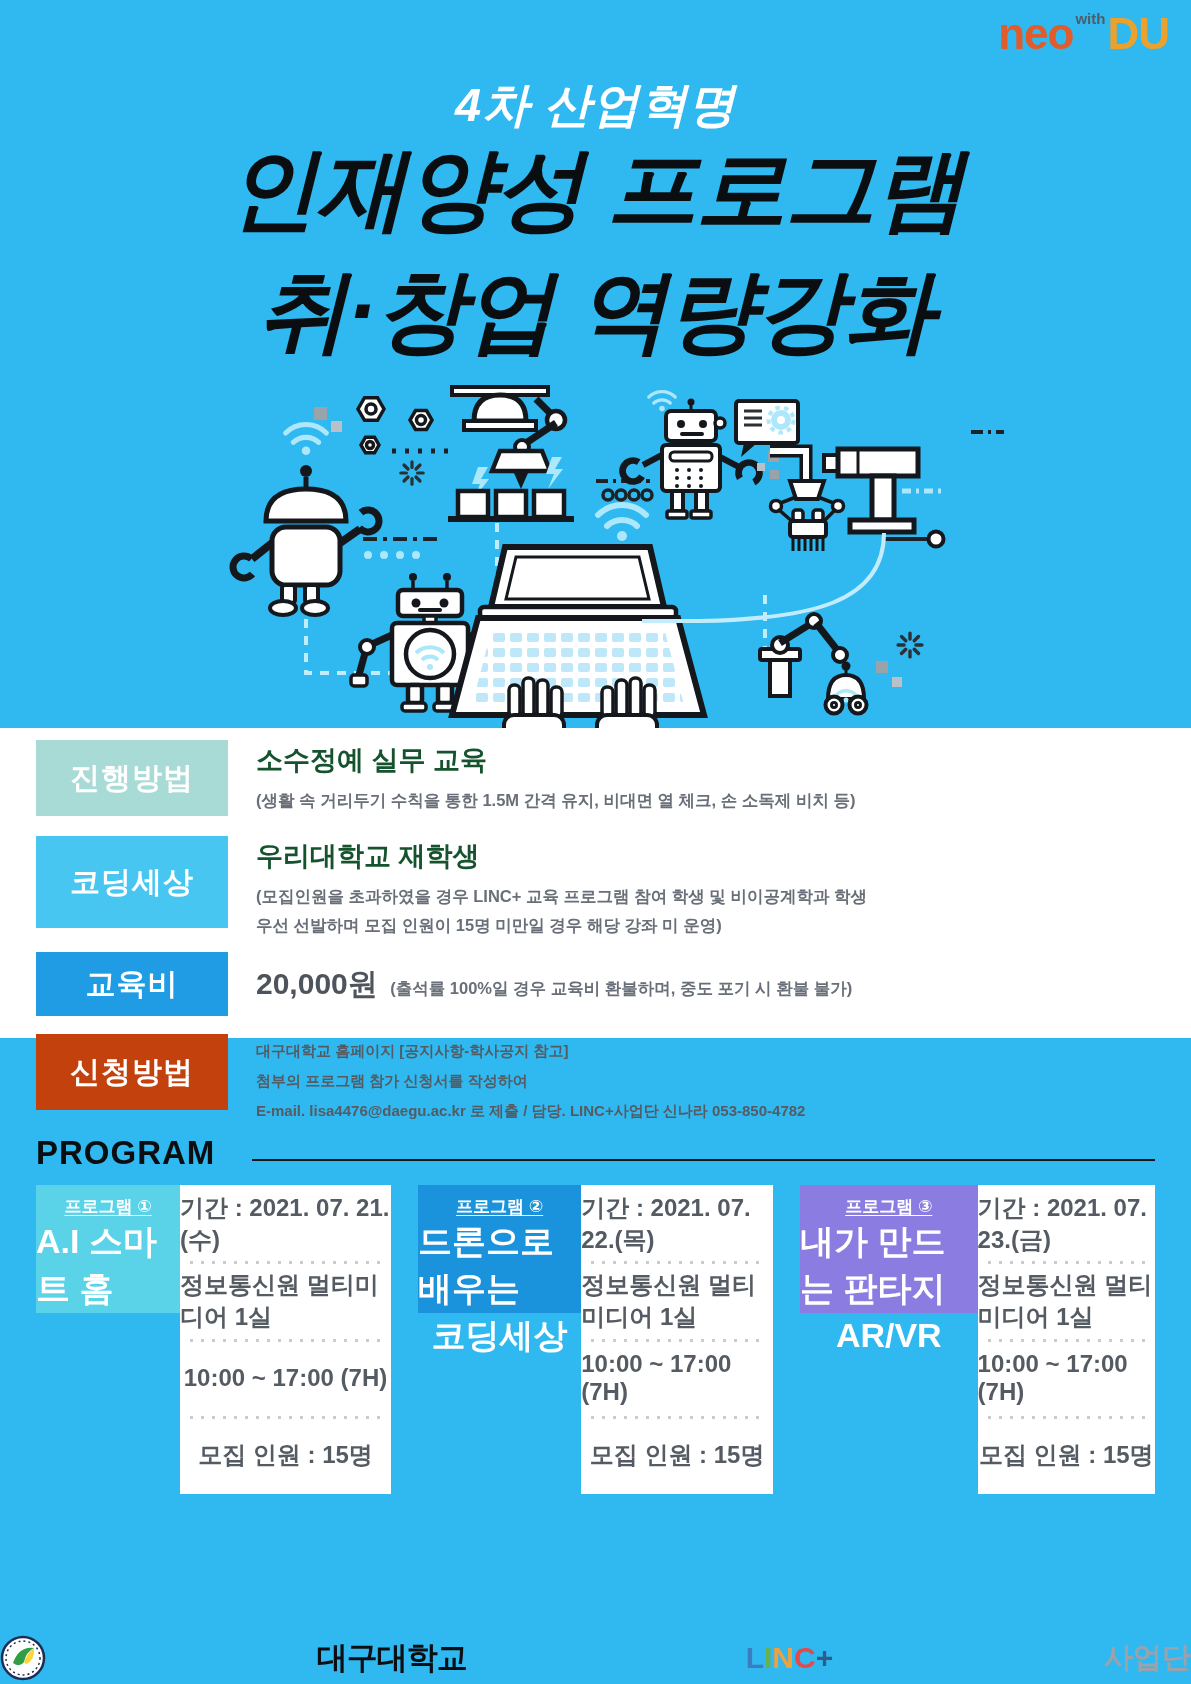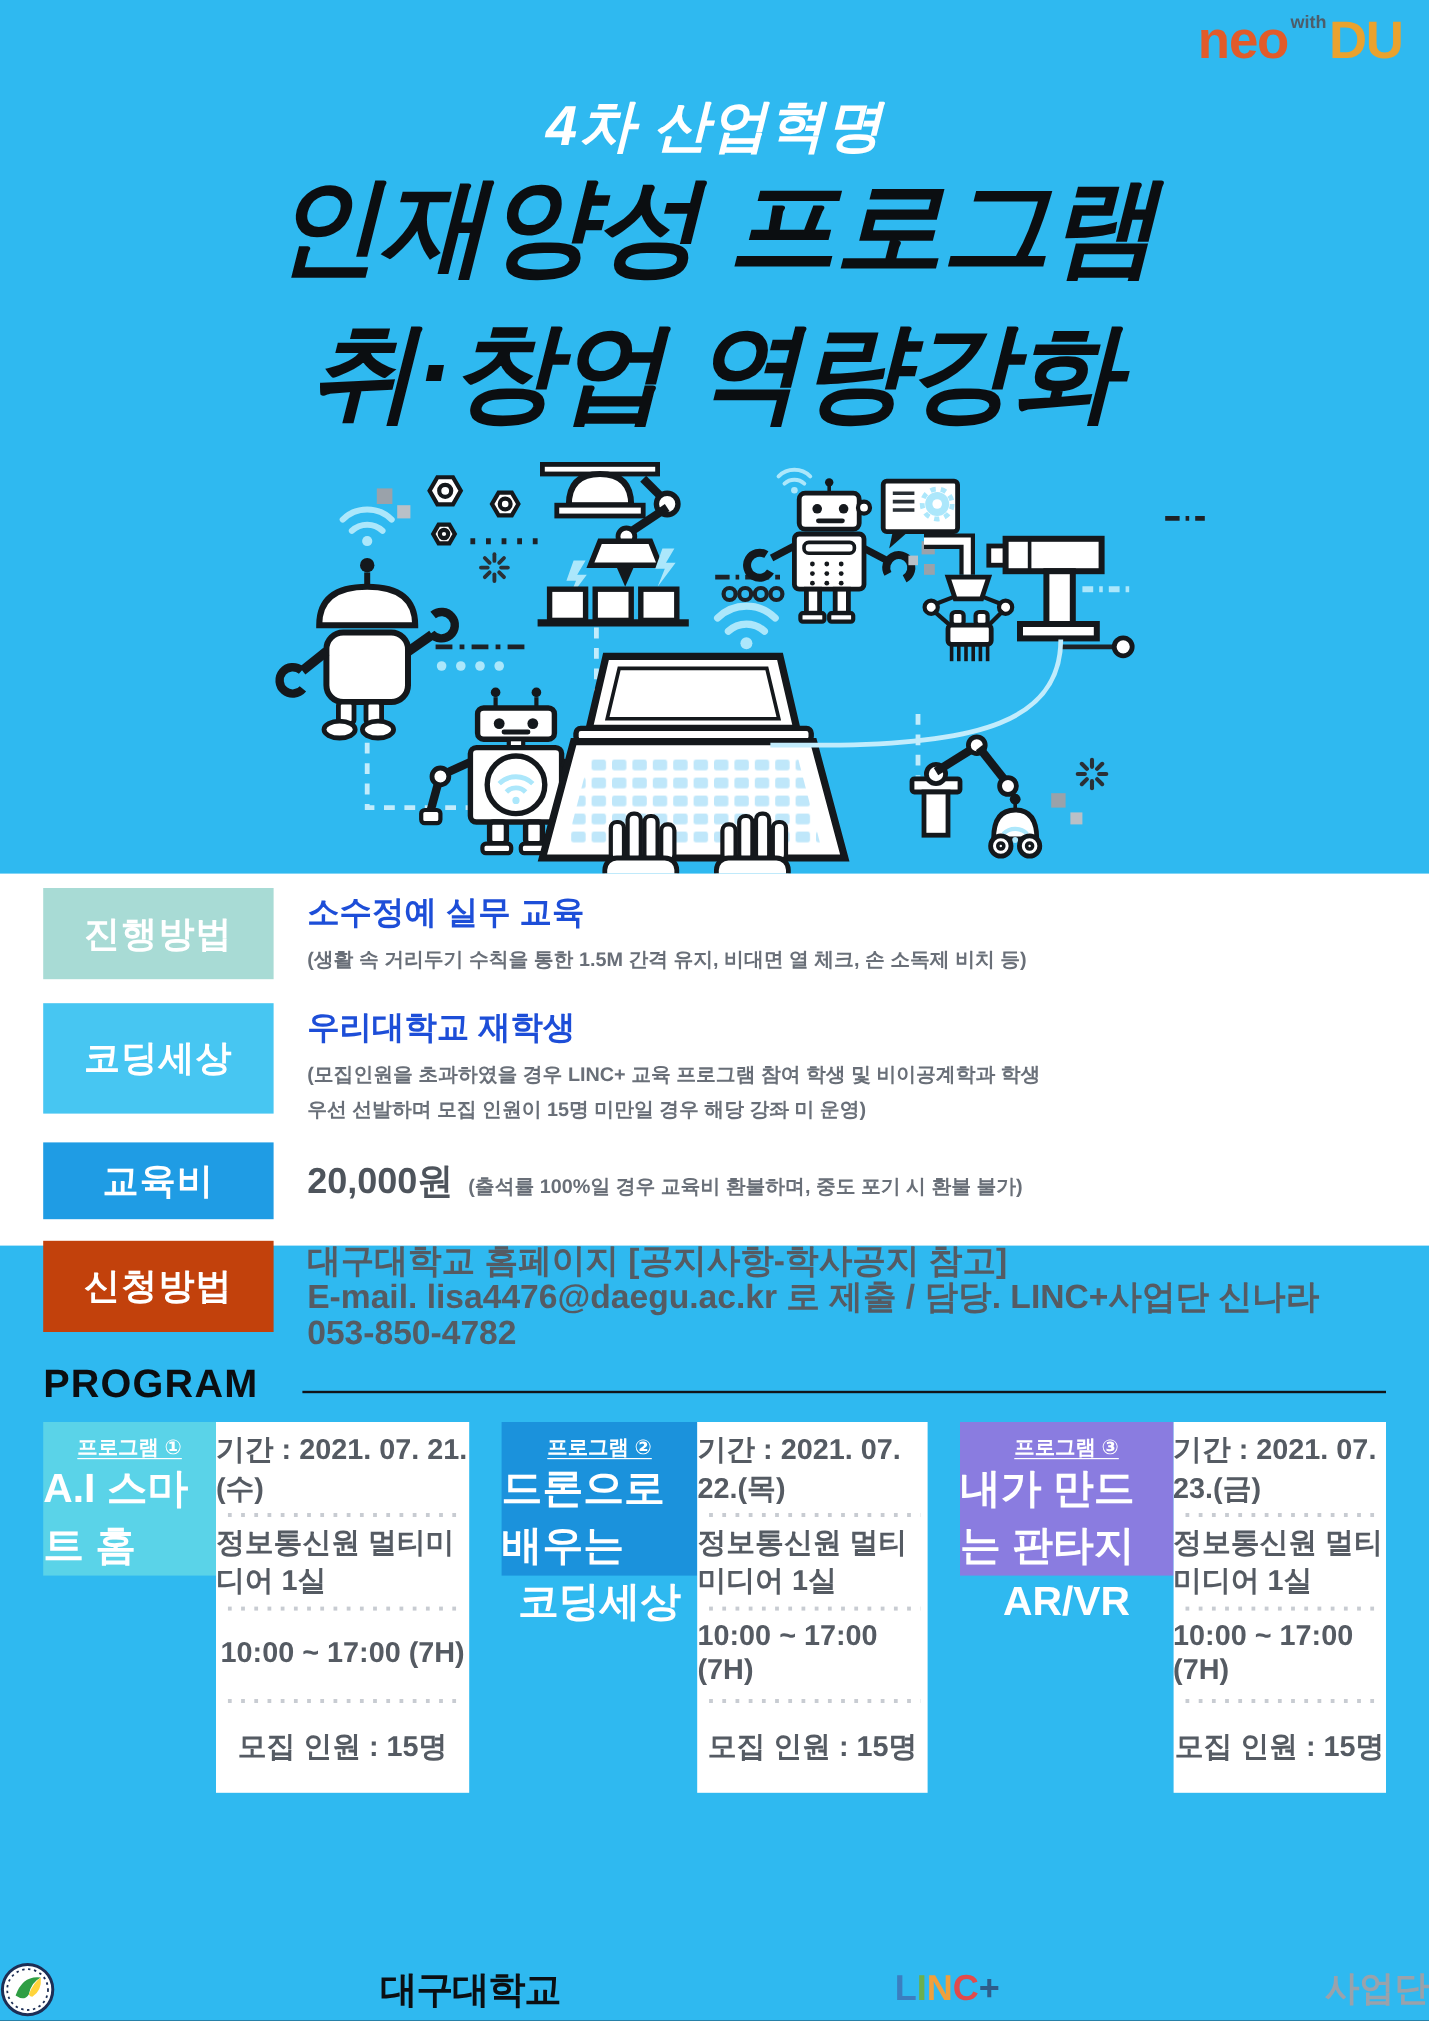--- a/index.html
+++ b/index.html
@@ -19,26 +19,26 @@
     font-size:90px;font-weight:900;font-style:italic;color:#0b0e11;line-height:122px;letter-spacing:-1px;}
   
   .illustration{position:absolute;top:363px;left:0;width:1191px;height:365px;display:block;}
   
   .info-panel{position:absolute;top:728px;left:0;width:1191px;height:310px;background:#ffffff;}
   .info-row{position:absolute;left:36px;right:36px;display:flex;}
   .info-label{width:192px;flex:0 0 192px;display:flex;align-items:center;justify-content:center;
     color:#ffffff;font-size:30px;font-weight:700;letter-spacing:1px;}
   .info-content{margin-left:28px;display:flex;flex-direction:column;padding-top:2px;}
   .row-center .info-content{justify-content:center;padding-top:0;}
-  .row-title{font-size:27px;font-weight:700;color:#1d4ed8;}
+  .row-title{font-size:27px;font-weight:700;color:#14532d;}
   .row-title-big{font-size:30px;font-weight:700;color:#4e545c;}
   .row-note{font-size:16.5px;font-weight:600;color:#696f78;margin-left:8px;}
   .row-line{font-size:16.5px;font-weight:600;color:#696f78;margin-top:12px;line-height:20px;}
   .row-line + .row-line{margin-top:9px;}
-  .apply .row-line{font-size:28px;font-weight:700;color:#555b63;margin-top:0;line-height:30px;}
+  .apply .row-line{font-size:15px;font-weight:700;color:#555b63;margin-top:0;line-height:30px;}
   
   .program-heading{position:absolute;top:1134px;left:36px;font-size:33px;font-weight:900;
     color:#0b0e11;letter-spacing:1px;}
   .program-line{position:absolute;top:1159px;left:252px;width:903px;height:2px;background:#10151a;}
   
   .cards{position:absolute;top:1185px;left:36px;width:1119px;display:flex;gap:27px;}
   .card{width:355px;flex:0 0 355px;display:flex;flex-direction:row;}
   .card-head{height:128px;display:flex;flex-direction:column;align-items:center;padding-top:10px;box-sizing:border-box;}
   .card-badge{font-size:17px;font-weight:700;color:#ffffff;text-decoration:underline;text-underline-offset:3px;}
   .card-title{flex:1;display:flex;flex-direction:column;align-items:center;justify-content:center;
@@ -342,20 +342,21 @@
           <span class="row-title-big">20,000원</span>
           <span class="row-note">(출석률 100%일 경우 교육비 환불하며, 중도 포기 시 환불 불가)</span>
         </div>
       </div>
     </div>
 
     <div class="info-row apply" style="top:306px;height:90px">
       <div class="info-label" style="height: 76px; background-color: #c2410c;">신청방법</div>
       <div class="info-content">
         <div class="row-line">대구대학교 홈페이지 [공지사항-학사공지 참고]</div>
+        <div class="row-line">첨부의 프로그램 참가 신청서를 작성하여</div>
         <div class="row-line">E-mail. lisa4476@daegu.ac.kr 로 제출 / 담당. LINC+사업단 신나라 053-850-4782</div>
       </div>
     </div>
 
   </section>
 
   <div class="program-heading">PROGRAM</div>
   <div class="program-line"></div>
 
   <section class="cards">

